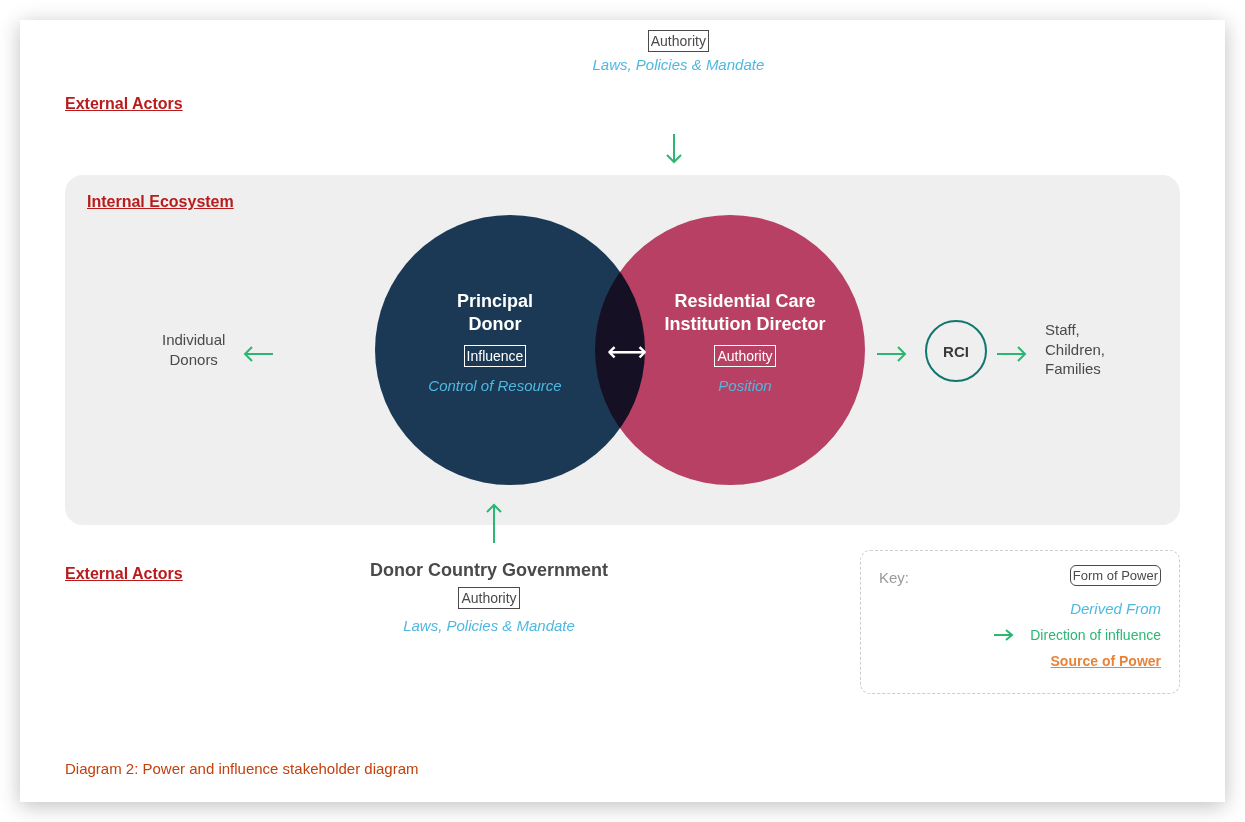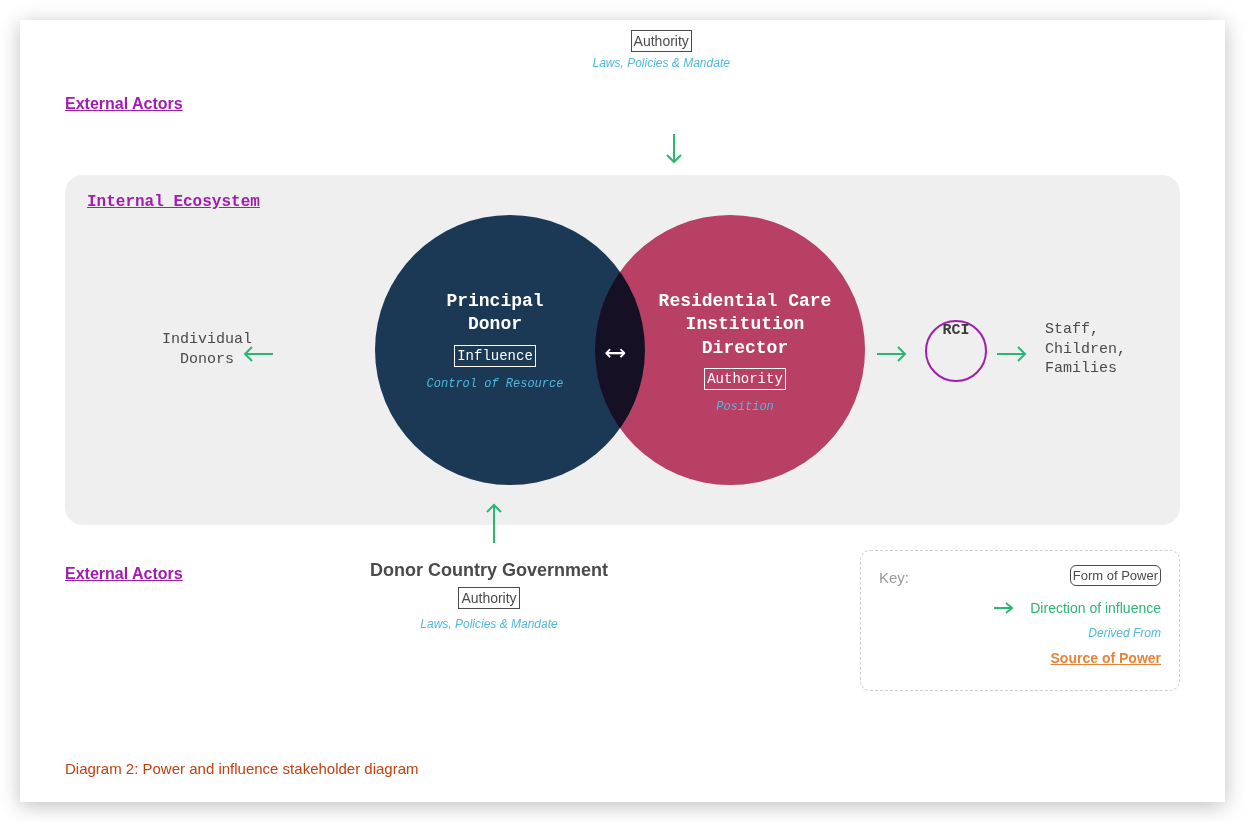--- a/index.html
+++ b/index.html
@@ -11,21 +11,21 @@
   }
   .frame {
     width: 1205px;
     height: 782px;
     background: #fff;
     box-shadow: 0 4px 20px rgba(0,0,0,0.25);
     position: relative;
     padding: 30px 45px;
   }
   .section-label {
-    color: #a21caf;
+    color: #b91c1c;
     font-weight: 700;
     text-decoration: underline;
     font-size: 16px;
     position: absolute;
   }
   .top-actor {
     position: absolute;
     top: 10px;
     left: 50%;
     transform: translateX(-30px);
@@ -45,32 +45,31 @@
     font-size: 14px;
     margin-bottom: 4px;
   }
   .power-box.white {
     border-color: #fff;
     color: #fff;
   }
   .derived {
     color: #4eb8e0;
     font-style: italic;
-    font-size: 12px;
+    font-size: 15px;
   }
   .ecosystem {
     position: absolute;
     top: 155px;
     left: 45px;
     right: 45px;
     height: 350px;
     background: #efefef;
     border-radius: 18px;
     padding: 18px 22px;
-    font-family: Liberation Mono, monospace;
   }
   .circle {
     position: absolute;
     width: 270px;
     height: 270px;
     border-radius: 50%;
     display: flex;
     flex-direction: column;
     justify-content: center;
     align-items: center;
@@ -97,24 +96,24 @@
   .circle-title {
     font-size: 18px;
     font-weight: 700;
     line-height: 1.3;
     margin-bottom: 8px;
   }
   .rci-circle {
     position: absolute;
     width: 62px;
     height: 62px;
-    border: 2px solid #a21caf;
+    border: 2px solid #0f766e;
     border-radius: 50%;
     display: flex;
-    align-items: flex-start;
+    align-items: center;
     justify-content: center;
     font-weight: 700;
     color: #3a3a3a;
     font-size: 15px;
   }
   .plain-text {
     position: absolute;
     color: #4a4a4a;
     font-size: 15px;
     text-align: center;
@@ -249,29 +248,29 @@
     <div class="power-box">Authority</div>
     <div class="derived" style="margin-top:4px;">Laws, Policies &amp; Mandate</div>
   </div>
 
   <div class="key-box">
     <div class="key-row" style="justify-content:space-between;">
       <span class="key-label">Key:</span>
       <span class="power-box" style="font-size:13px;border-radius:6px;">Form of Power</span>
     </div>
     <div class="key-row">
+      <span class="derived">Derived From</span>
+    </div>
+    <div class="key-row">
       <svg width="26" height="16">
         <line x1="2" y1="8" x2="20" y2="8" class="green-arrow-svg"></line>
         <polyline points="14,3 20,8 14,13" class="green-arrow-svg"></polyline>
       </svg>
       <span style="color:#2bb673;">Direction of influence</span>
     </div>
     <div class="key-row">
-      <span class="derived">Derived From</span>
-    </div>
-    <div class="key-row">
       <span style="color:#e8833a; font-weight:700; text-decoration:underline;">Source of Power</span>
     </div>
   </div>
 
   <div class="caption">Diagram 2: Power and influence stakeholder diagram</div>
 
 </div>
 
 </body></html>

